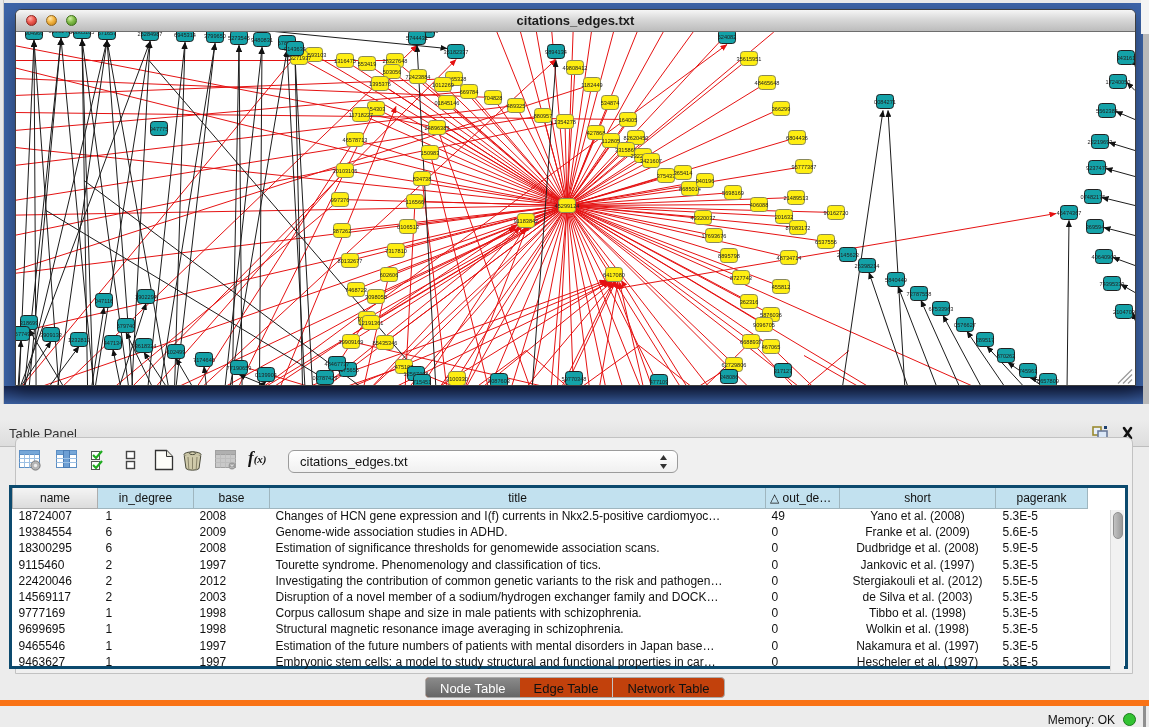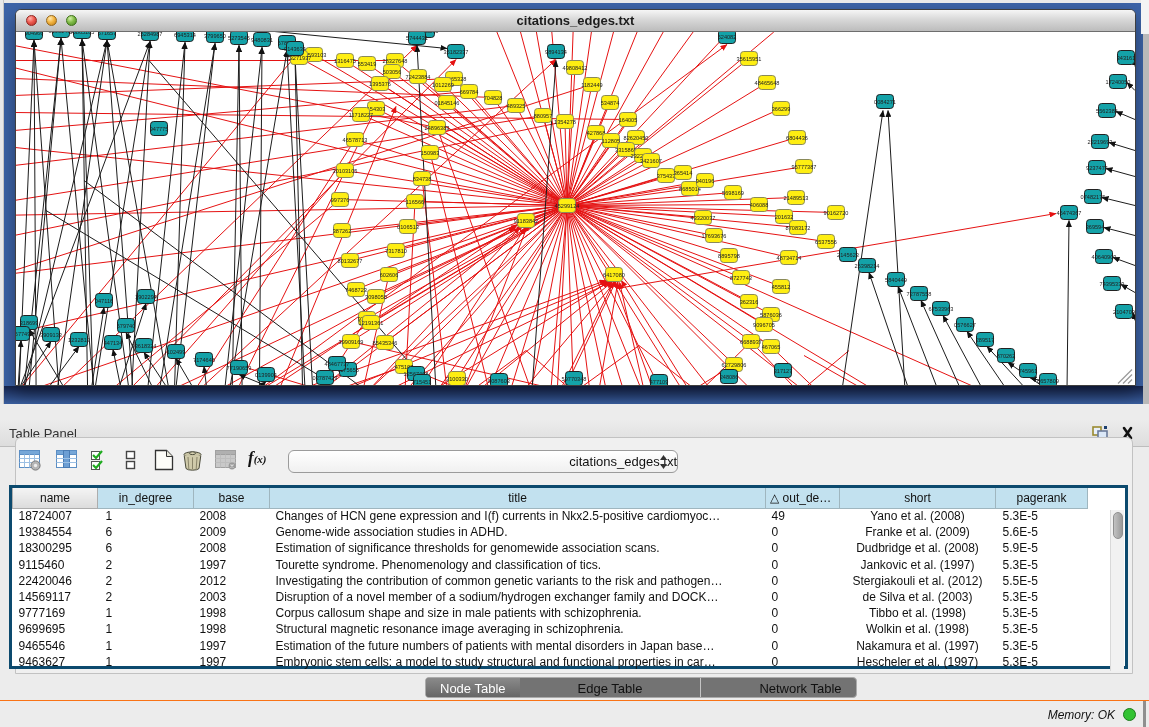--- a/index.html
+++ b/index.html
@@ -29,21 +29,21 @@
 #tl-g { left:50px; background:radial-gradient(circle at 35% 28%, #d2f0a8, #82bc48 45%, #4e8a25 95%); border:0.5px solid #3e7019; }
 #canvas { position:absolute; left:0px; top:22px; width:1119px; height:353px;
   background:#ffffff; overflow:hidden; }
 
 
 #panel { position:absolute; left:0; top:404px; width:1149px; height:323px; background:#ececec; }
 #phead { position:absolute; left:0; top:16px; width:1149px; height:27px;
   background:linear-gradient(#ececec,#dddddd); border-bottom:1px solid #bdbdbd; }
 #phead .t { position:absolute; left:9px; top:6px; font-size:13px; color:#333; }
 #pheadicons { position:absolute; right:12px; top:5px; }
-#toolbar { position:absolute; left:0; top:27px; width:1149px; height:53px;text-align:right; }
+#toolbar { position:absolute; left:0; top:27px; width:1149px; height:53px; }
 #well { position:absolute; left:15px; top:33px; width:1118px; height:237px;
   background:#f0f0f0; border:1px solid #c2c2c2; border-radius:6px 6px 0 0; }
 .ticon { position:absolute; top:18px; }
 #combo { position:absolute; left:288px; top:19px; width:390px; height:23px;
   background:linear-gradient(#ffffff,#f0f0f0); border:1px solid #9b9b9b; border-radius:6px;
   font-size:13px; color:#111; line-height:21px; padding-left:11px; }
 #combo .arrows { position:absolute; right:9px; top:3px; width:9px; height:16px; }
 
 #tblwrap { position:absolute; left:9px; top:81px; width:1119px; height:184px;
   background:#ffffff; border:3px solid #0c4a6e; }
@@ -61,26 +61,26 @@
 td.c7 { padding-left:7px; }
 col.c1 { width:85px; } col.c2 { width:96px; } col.c3 { width:76px; }
 col.c4 { width:496px; } col.c5 { width:74px; } col.c6 { width:156px; }
 col.c7 { width:92px; }
 #vsb { position:absolute; right:1px; top:22px; width:14px; height:161px; background:#f1f1f1; border-left:1px solid #d8d8d8; }
 #vsb .thumb { position:absolute; left:1.5px; top:2px; width:10px; height:27px;
   background:linear-gradient(90deg,#c2c2c2,#9a9a9a); border:1px solid #8f8f8f; border-radius:5.5px; }
 
 #tabs { position:absolute; left:425px; top:273px; height:21px; display:flex;
   border:1px solid #ababab; border-radius:4px; overflow:hidden;
-  background:#737373;gap:44px; }
+  background:#c2410c; }
 #tabs div { height:100%; line-height:21px; font-size:13px; padding:0 14px; color:#111; }
 #tabs .sel { background:linear-gradient(#8a8a8a,#666666); color:#ffffff; }
 #tabs .sep { width:1px; padding:0; background:#c4c4c4; }
 #status { position:absolute; left:0; top:296px; width:1149px; height:27px;
-  background:#ececec; border-top:1px solid #f97316;font-style:italic; }
+  background:#ececec; border-top:6px solid #f97316; }
 #status .m { position:absolute; right:34px; top:7px; font-size:12px; color:#111; }
 #status .led { position:absolute; right:13px; top:7px; width:13px; height:13px; border-radius:50%;
   background:#33c333; border:1.5px solid #1c7a1c; }
 #status .edge { position:absolute; right:3px; top:0px; width:3px; height:27px; background:#8f8f8f; }
 </style></head>
 <body>
 <div id="stage">
   <div id="desk">
     <div id="grad2"></div>
     <div class="tstrip"></div>

